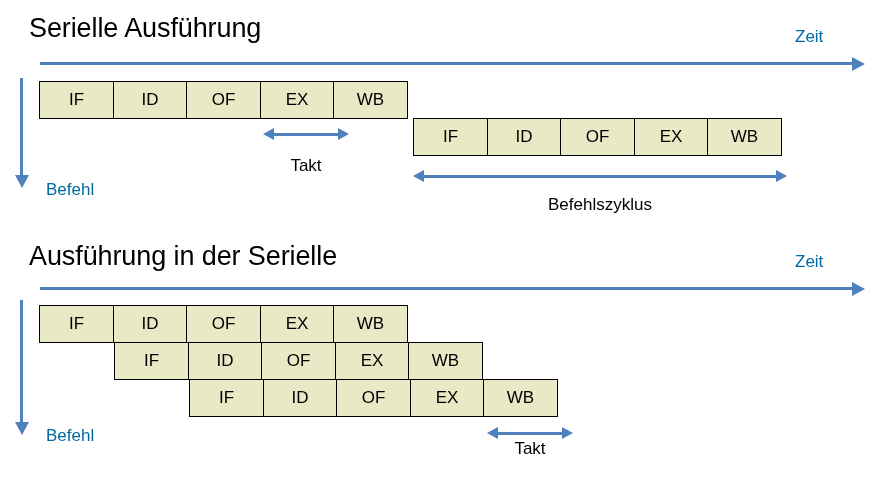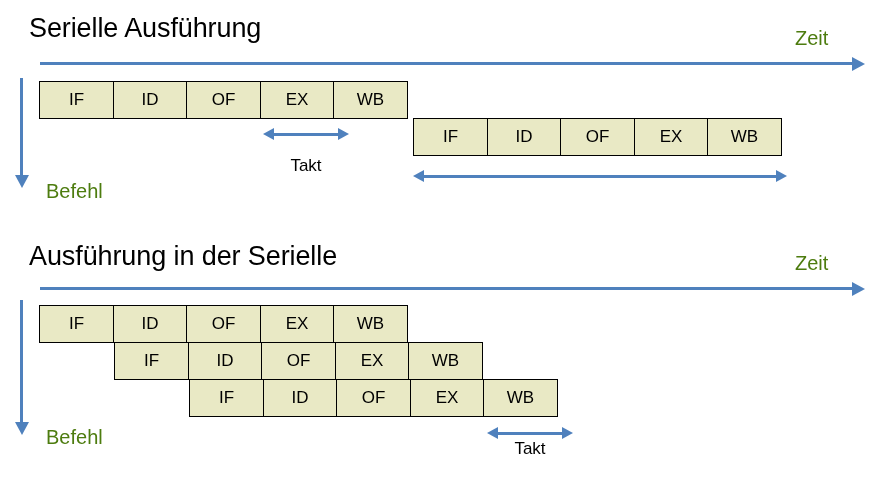--- a/index.html
+++ b/index.html
@@ -54,23 +54,23 @@
   }
   #time-axis-serial { left: 40px; top: 57px; width: 825px; }
   #time-axis-pipeline { left: 40px; top: 282px; width: 825px; }
   #time-axis-serial .shaft { width: 812px; }
   #time-axis-serial .head-right { left: 812px; }
   #time-axis-pipeline .shaft { width: 812px; }
   #time-axis-pipeline .head-right { left: 812px; }
 
   .axis-label {
     position: absolute;
-    font-size: 20px;
+    font-size: 17px;
     line-height: 1;
-    color: #4d7c0f;
+    color: #0369a1;
     white-space: nowrap;
   }
   #zeit-serial { left: 795px; top: 28px; }
   #zeit-pipeline { left: 795px; top: 253px; }
 
   
   .instr-axis {
     position: absolute;
     width: 14px;
   }
@@ -197,20 +197,21 @@
     <div class="shaft"></div>
     <div class="head right"></div>
   </div>
   <div class="dim-label" id="takt-label-serial">Takt</div>
 
   <div class="dim-arrow" id="befehlszyklus-arrow">
     <div class="head left"></div>
     <div class="shaft"></div>
     <div class="head right"></div>
   </div>
+  <div class="dim-label" id="befehlszyklus-label">Befehlszyklus</div>
 
   <div class="section-title" id="title-pipeline">Ausführung in der Serielle</div>
 
   <div class="time-axis" id="time-axis-pipeline">
     <div class="shaft"></div>
     <div class="head-right"></div>
   </div>
   <div class="axis-label" id="zeit-pipeline">Zeit</div>
 
   <div class="instr-axis" id="instr-axis-pipeline">

